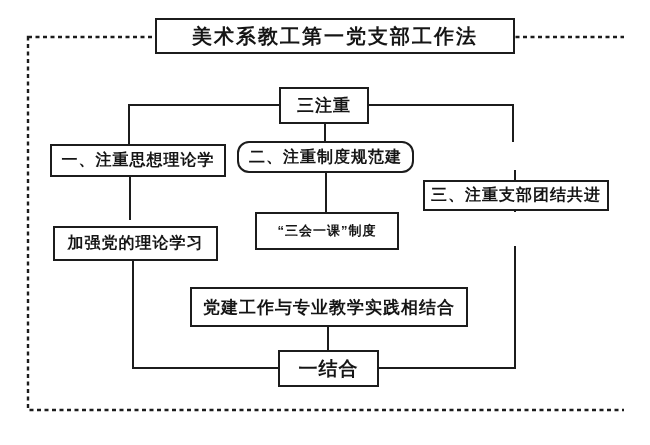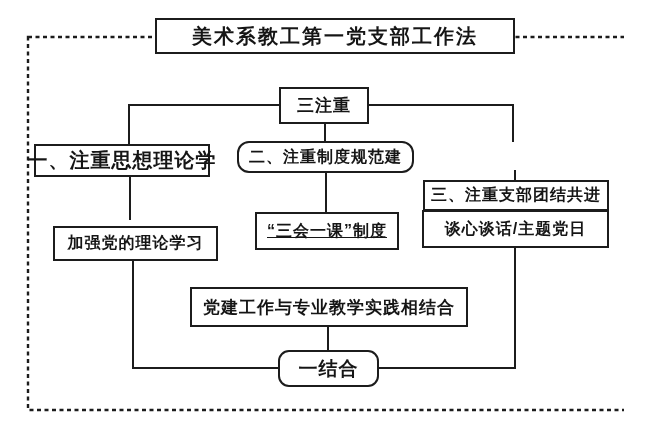--- a/index.html
+++ b/index.html
@@ -31,28 +31,28 @@
     font-weight: 700;
     display: flex;
     align-items: center;
     justify-content: center;
     text-align: center;
     white-space: nowrap;
     letter-spacing: 1px;
   }
   .title-box   { left: 155px; top: 18px;  width: 360px; height: 36px; font-size: 20px; letter-spacing: 2px; }
   .top-node    { left: 279px; top: 87px;  width: 90px;  height: 37px; font-size: 17px; }
-  .b1          { left: 34px;  top: 144px; width: 176px; height: 33px; font-size: 20px; text-align: center; }
+  .b1          { left: 50px;  top: 144px; width: 176px; height: 33px; font-size: 16px; text-align: center; }
   .b2          { left: 237px; top: 141px; width: 177px; height: 32px; font-size: 16px; border-radius: 12px; }
   .b3          { left: 423px; top: 140px; width: 186px; height: 31px; font-size: 16px; margin-top: 40px; }
   .d1          { left: 53px;  top: 218px; width: 165px; height: 35px; font-size: 16px; margin-top: 8px; }
-  .d2          { left: 255px; top: 212px; width: 144px; height: 38px; font-size: 16px; text-decoration: underline; }
+  .d2          { left: 255px; top: 212px; width: 144px; height: 38px; font-size: 13px; }
   .d3          { left: 422px; top: 210px; width: 187px; height: 38px; font-size: 16px; }
   .combine     { left: 190px; top: 287px; width: 278px; height: 40px; font-size: 17px; text-align: center; }
-  .bottom-node { left: 278px; top: 350px; width: 101px; height: 37px; font-size: 19px; border-radius: 11px; }
+  .bottom-node { left: 278px; top: 350px; width: 101px; height: 37px; font-size: 19px; }
 </style>
 </head>
 <body>
 
 <div class="canvas" style="--line: #1c1c1c; --bg: #ffffff; --box-fill: #ffffff;">
 
   <svg class="wires" width="650" height="445" viewBox="0 0 650 445">
 
     <rect x="28" y="37" width="600" height="373" fill="none" stroke="#1c1c1c" stroke-width="2.4" stroke-dasharray="4 3.5"></rect>
 
@@ -76,19 +76,18 @@
   <div class="node title-box">美术系教工第一党支部工作法</div>
 
   <div class="node top-node">三注重</div>
 
   <div class="node b1">一、注重思想理论学</div>
   <div class="node b2">二、注重制度规范建</div>
   <div class="node b3">三、注重支部团结共进</div>
 
   <div class="node d1">加强党的理论学习</div>
   <div class="node d2">“三会一课”制度</div>
-  <div class="node d3">谈心谈话/主题党日</div>
 
   <div class="node combine">党建工作与专业教学实践相结合</div>
 
   <div class="node bottom-node">一结合</div>
 
 </div>
 
 </body></html>

